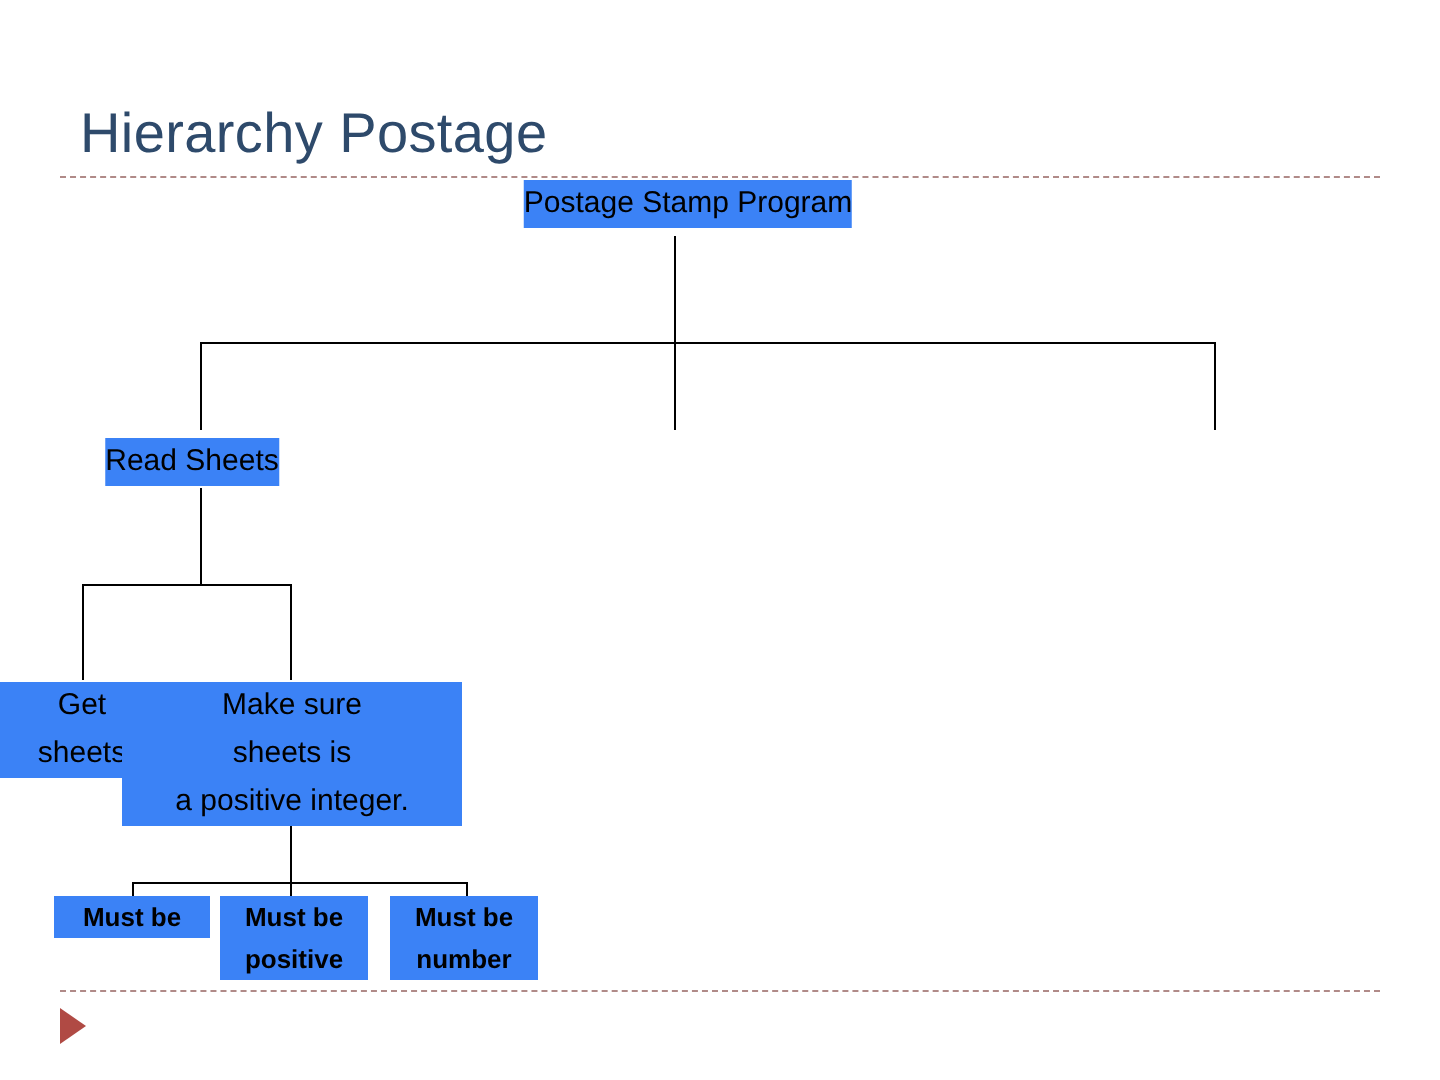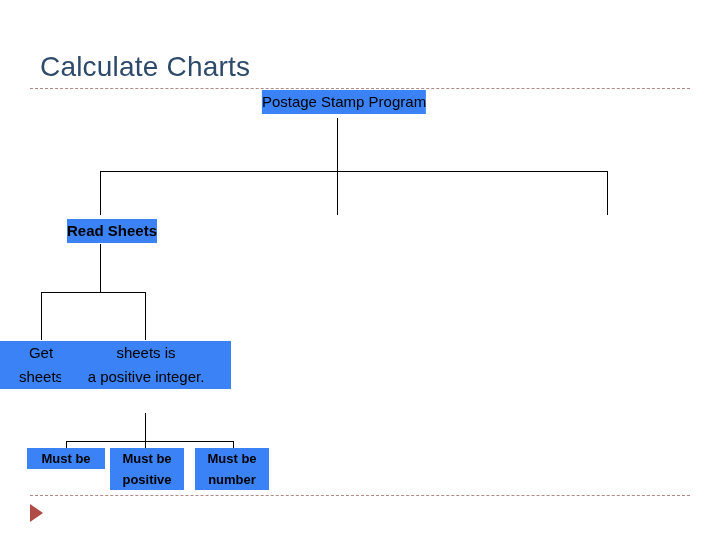--- a/index.html
+++ b/index.html
@@ -94,51 +94,52 @@
   
   .node-center {
     transform: translateX(-50%);
   }
 </style>
 </head>
 <body>
 
 <div id="slide">
 
-  <div id="slide-title">Calculate Charts</div>
+  <div id="slide-title">Hierarchy Postage</div>
 
   <div class="rule" id="rule-top"></div>
 
   <div class="node node-center" style="left:344px; top:90px;">Postage Stamp Program</div>
 
   <div class="vline" style="left:337px; top:118px; height:53px;"></div>
 
   <div class="hline" style="left:100px; top:171px; width:508px;"></div>
 
   <div class="vline" style="left:100px; top:171px; height:44px;"></div>
   <div class="vline" style="left:337px; top:171px; height:44px;"></div>
   <div class="vline" style="left:607px; top:171px; height:44px;"></div>
 
-  <div class="node node-center" style="left:112px; top:219px;font-weight:bold;">Read Sheets</div>
+  <div class="node node-center" style="left:96px; top:219px;">Read Sheets</div>
 
 
 
   <div class="vline" style="left:100px; top:244px; height:48px;"></div>
 
   <div class="hline" style="left:41px; top:292px; width:105px;"></div>
 
   <div class="vline" style="left:41px; top:292px; height:48px;"></div>
   <div class="vline" style="left:145px; top:292px; height:48px;"></div>
 
   <div class="node node-center multiline" style="left:41px; top:341px; width:90px;">
     <div>Get</div>
     <div>sheets</div>
   </div>
 
   <div class="node node-center multiline" style="left:146px; top:341px; width:170px;">
+    <div>Make sure</div>
     <div>sheets is</div>
     <div>a positive integer.</div>
   </div>
 
   <div class="vline" style="left:145px; top:413px; height:32px;"></div>
 
   <div class="hline" style="left:66px; top:441px; width:167px;"></div>
 
   <div class="vline" style="left:66px; top:441px; height:28px;"></div>
   <div class="vline" style="left:145px; top:441px; height:28px;"></div>

